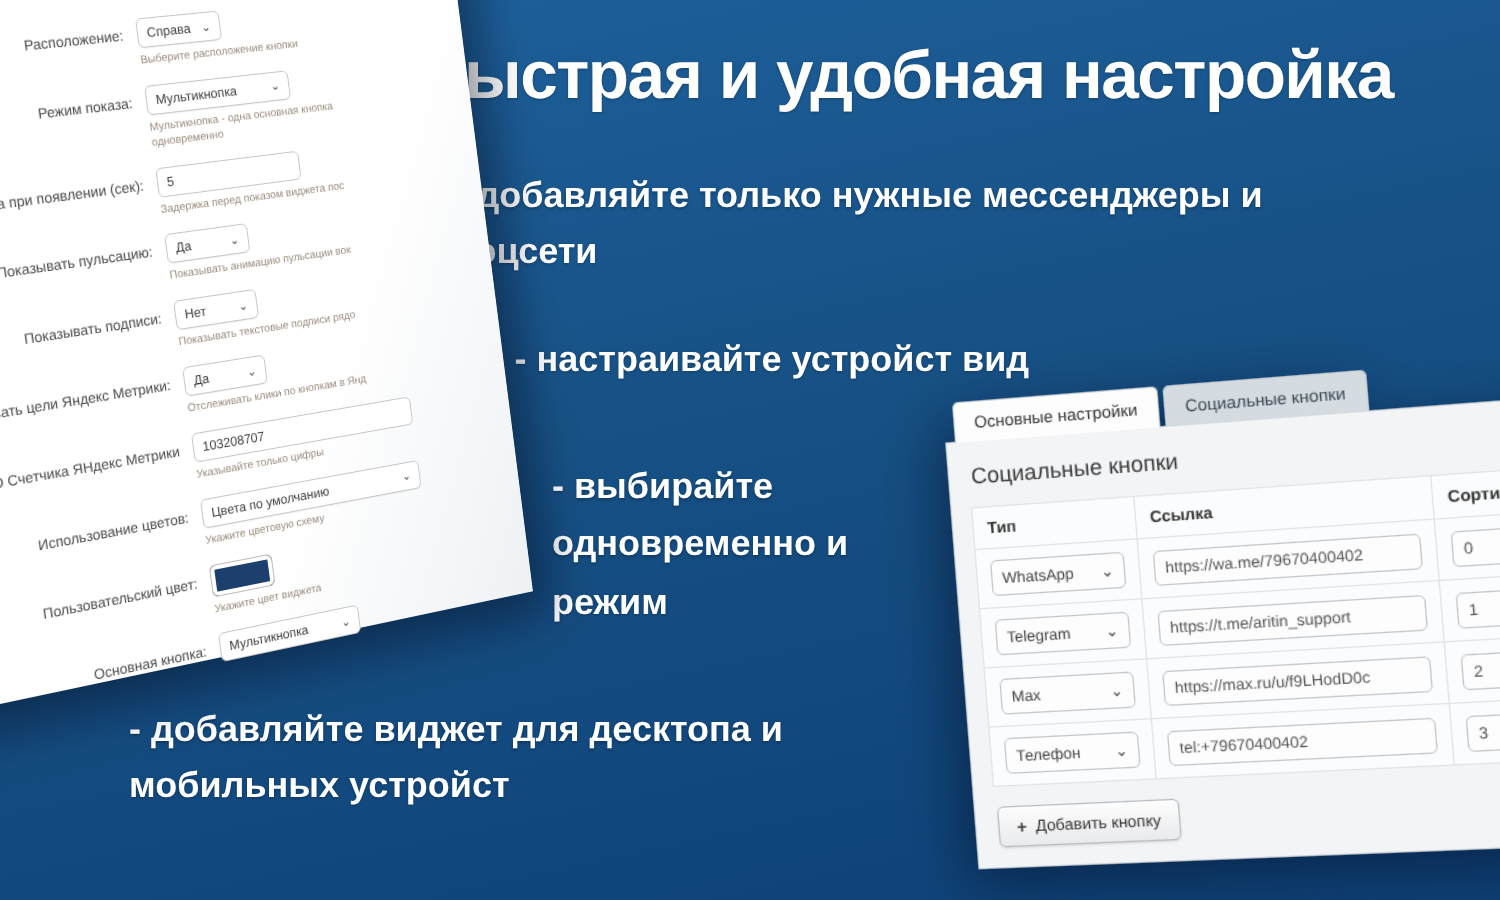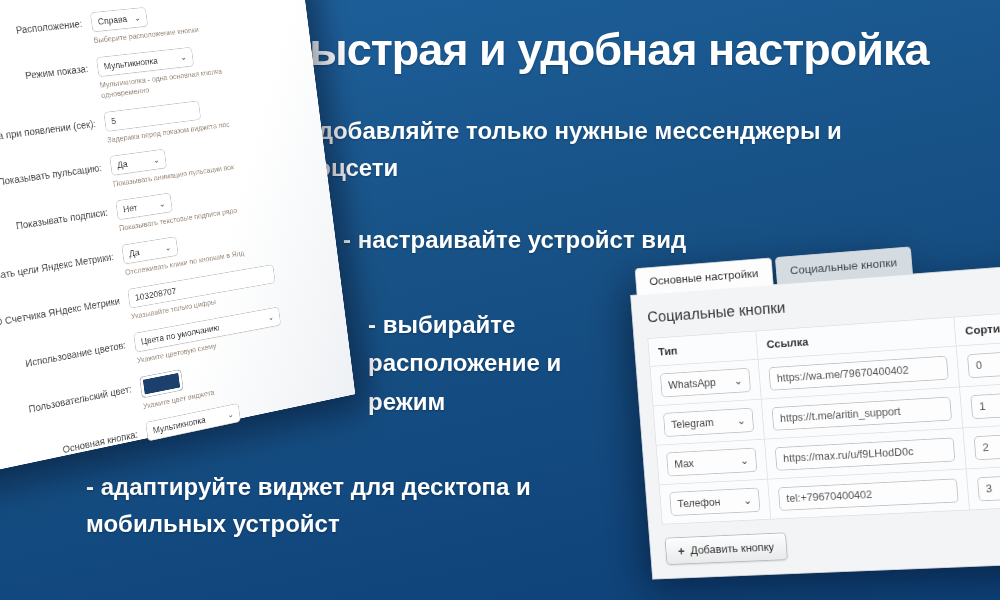--- a/index.html
+++ b/index.html
@@ -106,22 +106,22 @@
   .add-btn .plus{font-size:14px;font-weight:700;color:#444;line-height:10px;}
 </style>
 </head>
 <body>
 
 <div class="stage">
 
   <div class="headline">Быстрая и удобная настройка</div>
   <div class="bullet b1">- добавляйте только нужные мессенджеры и соцсети</div>
   <div class="bullet b2">- настраивайте устройст вид</div>
-  <div class="bullet b3">- выбирайте расположение и режим</div>
-  <div class="bullet b4">- адаптируйте виджет для десктопа и мобильных устройст</div>
+  <div class="bullet b3">- выбирайте одновременно и режим</div>
+  <div class="bullet b4">- добавляйте виджет для десктопа и мобильных устройст</div>
 
   <div class="panel-left-wrap">
     <div class="form">
 
       <div class="frow">
         <div class="flabel">Расположение:</div>
         <div class="fctrl">
           <div class="sel w-sm">
             <span>Справа</span>
             <span class="chev">⌄</span>

